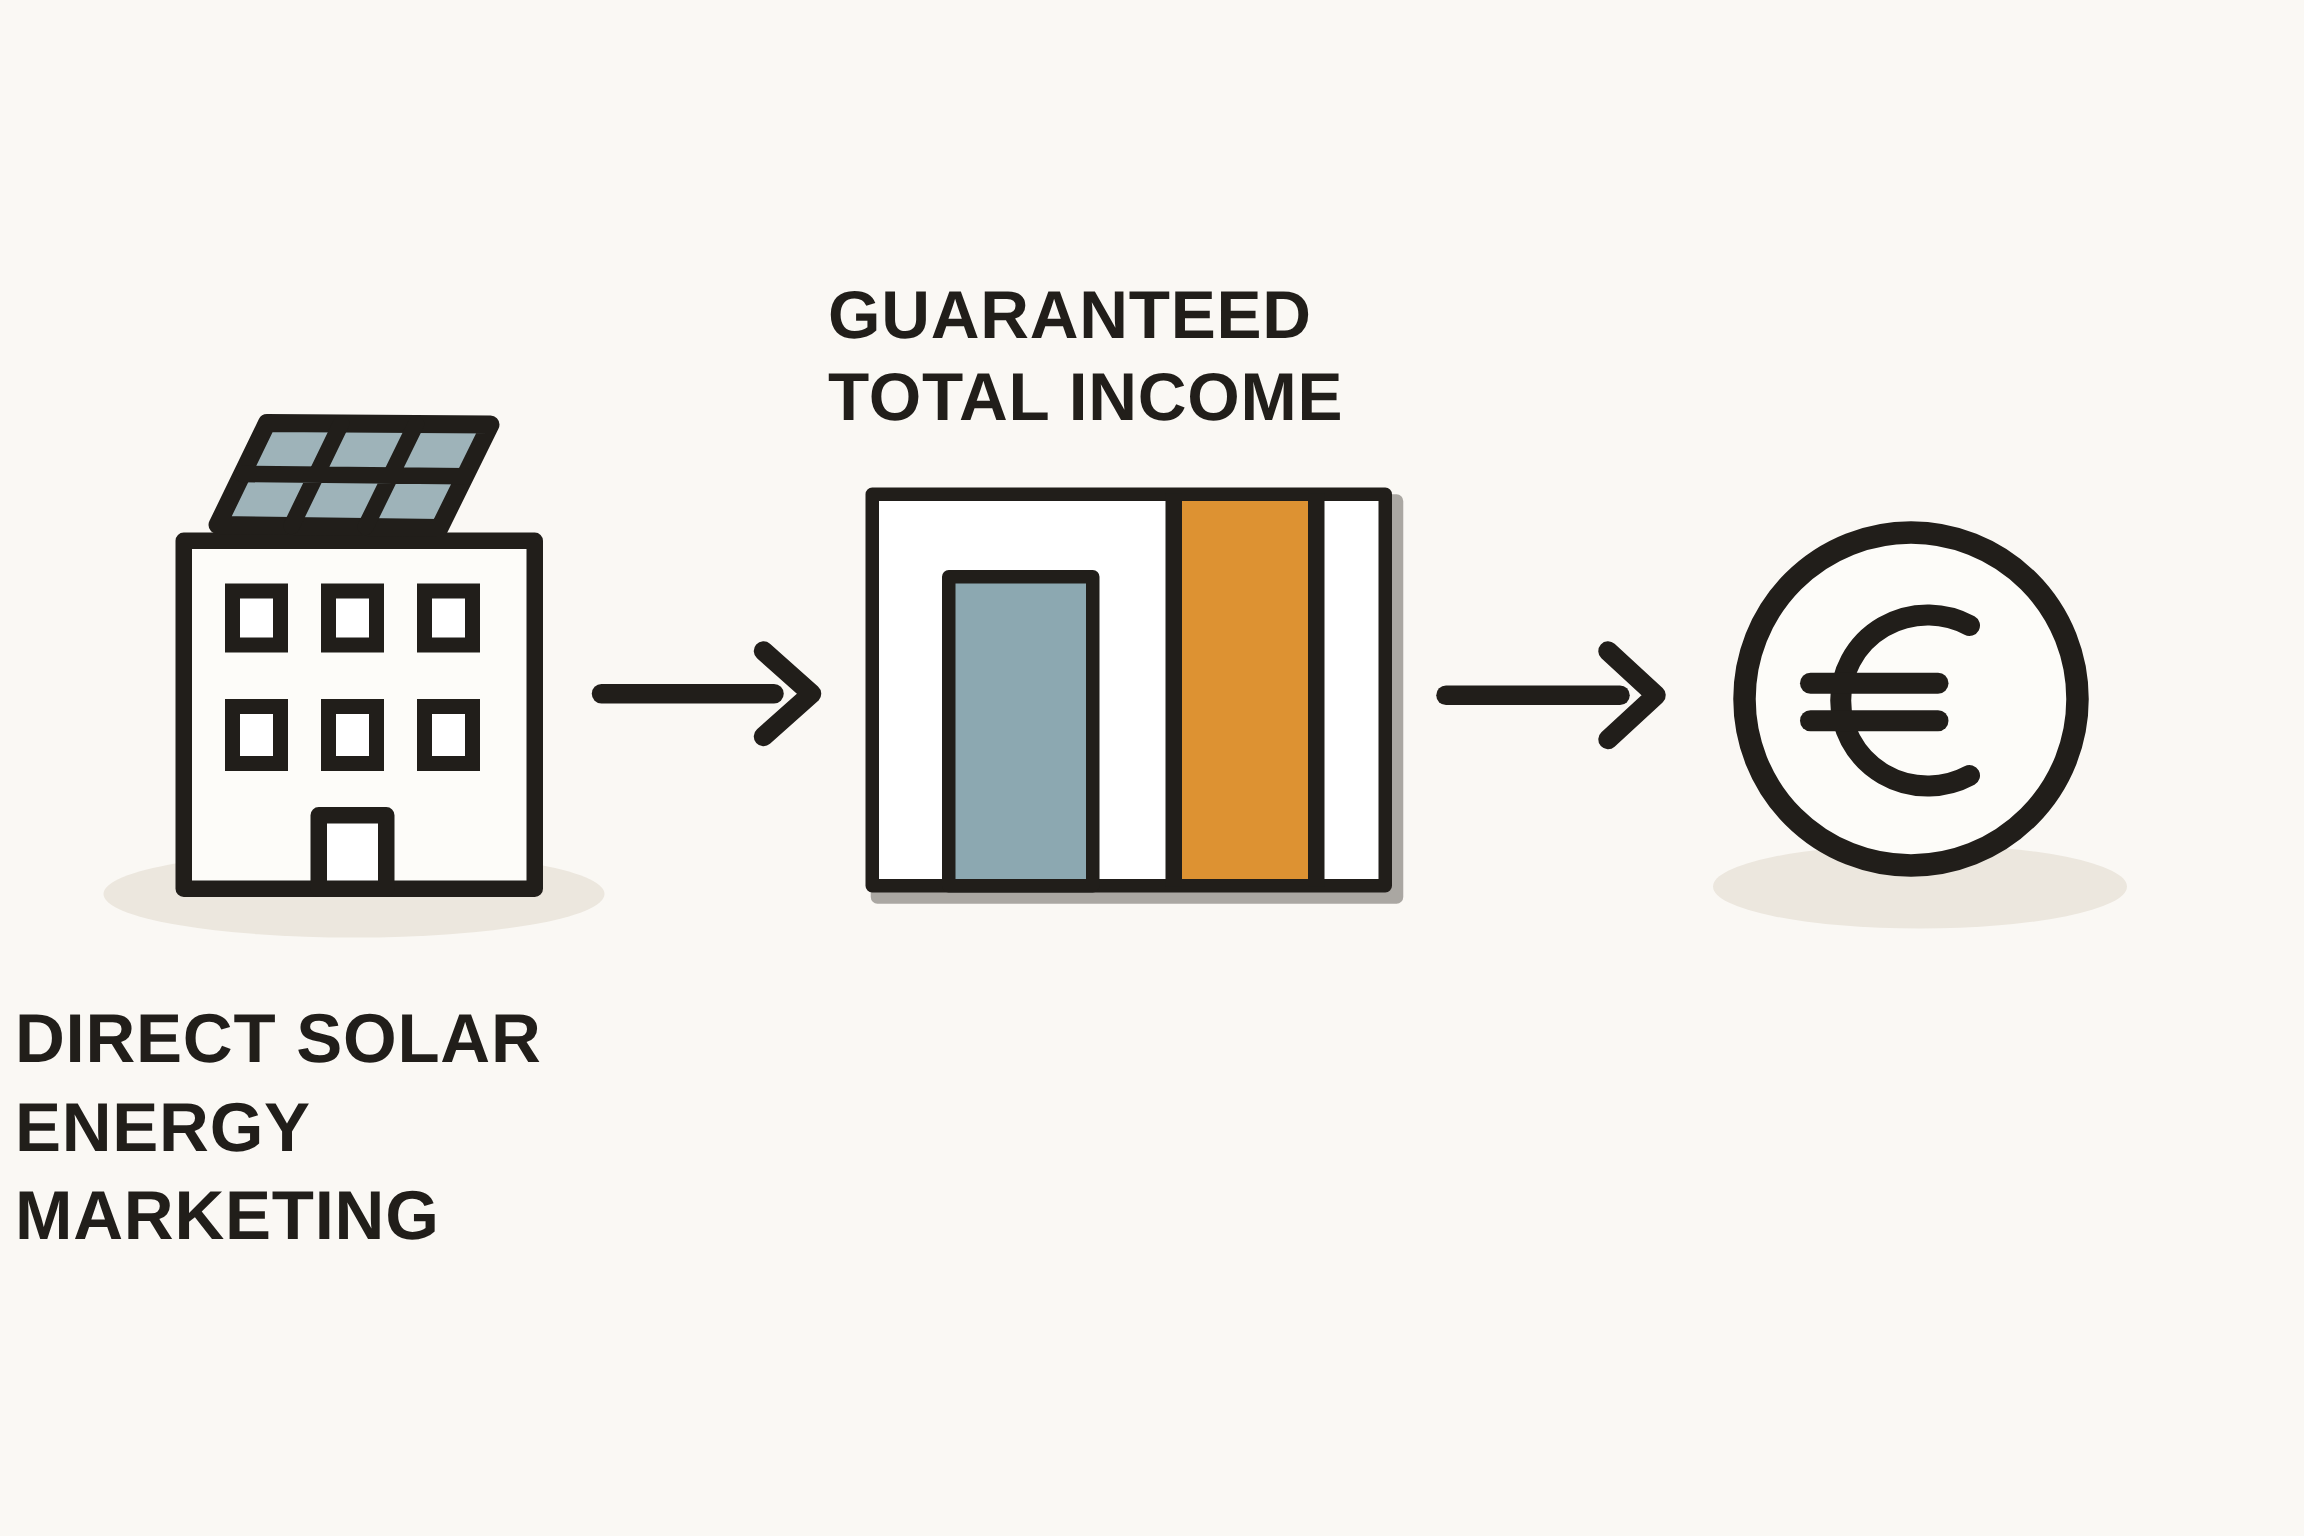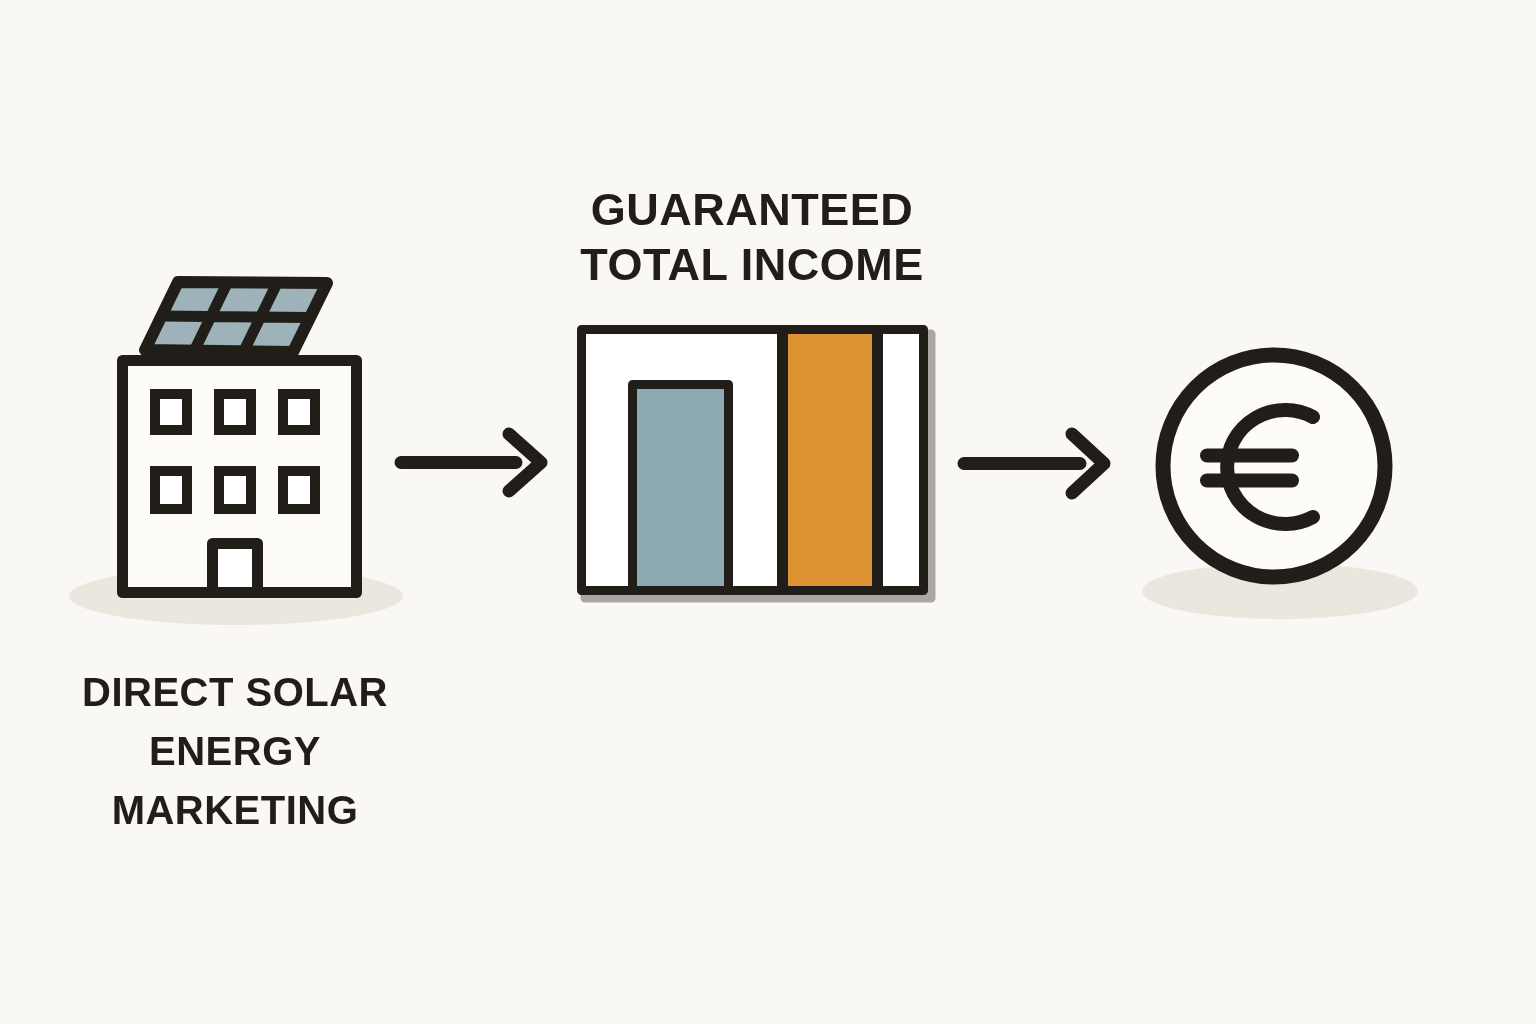--- a/index.html
+++ b/index.html
@@ -8,25 +8,25 @@
     background:var(--background,#faf8f4);
     font-family:"Liberation Sans", sans-serif;
     overflow:hidden;
   }
   .canvas{position:relative;width:1536px;height:1024px;}
   .gfx{position:absolute;inset:0;width:1536px;height:1024px;}
   .label{
     position:absolute;
     color:var(--ink,#211e1a);
     font-weight:700;
-    text-align:center;
+    text-align:left;
     white-space:pre-line;
     letter-spacing:.5px;
   }
-  .label-source{left:10px;top:663px;width:450px;font-size:40px;line-height:59px;}
+  .label-source{left:10px;top:663px;width:450px;font-size:46px;line-height:59px;}
   .label-income-top{left:552px;top:182px;width:400px;font-size:45px;line-height:55px;}
   .label-income-bottom{left:565px;top:636px;width:440px;font-size:45px;line-height:50px;}
 </style>
 </head>
 <body>
 
 <div class="canvas">
 
   <svg class="gfx" viewBox="0 0 1536 1024" aria-hidden="true">
 

